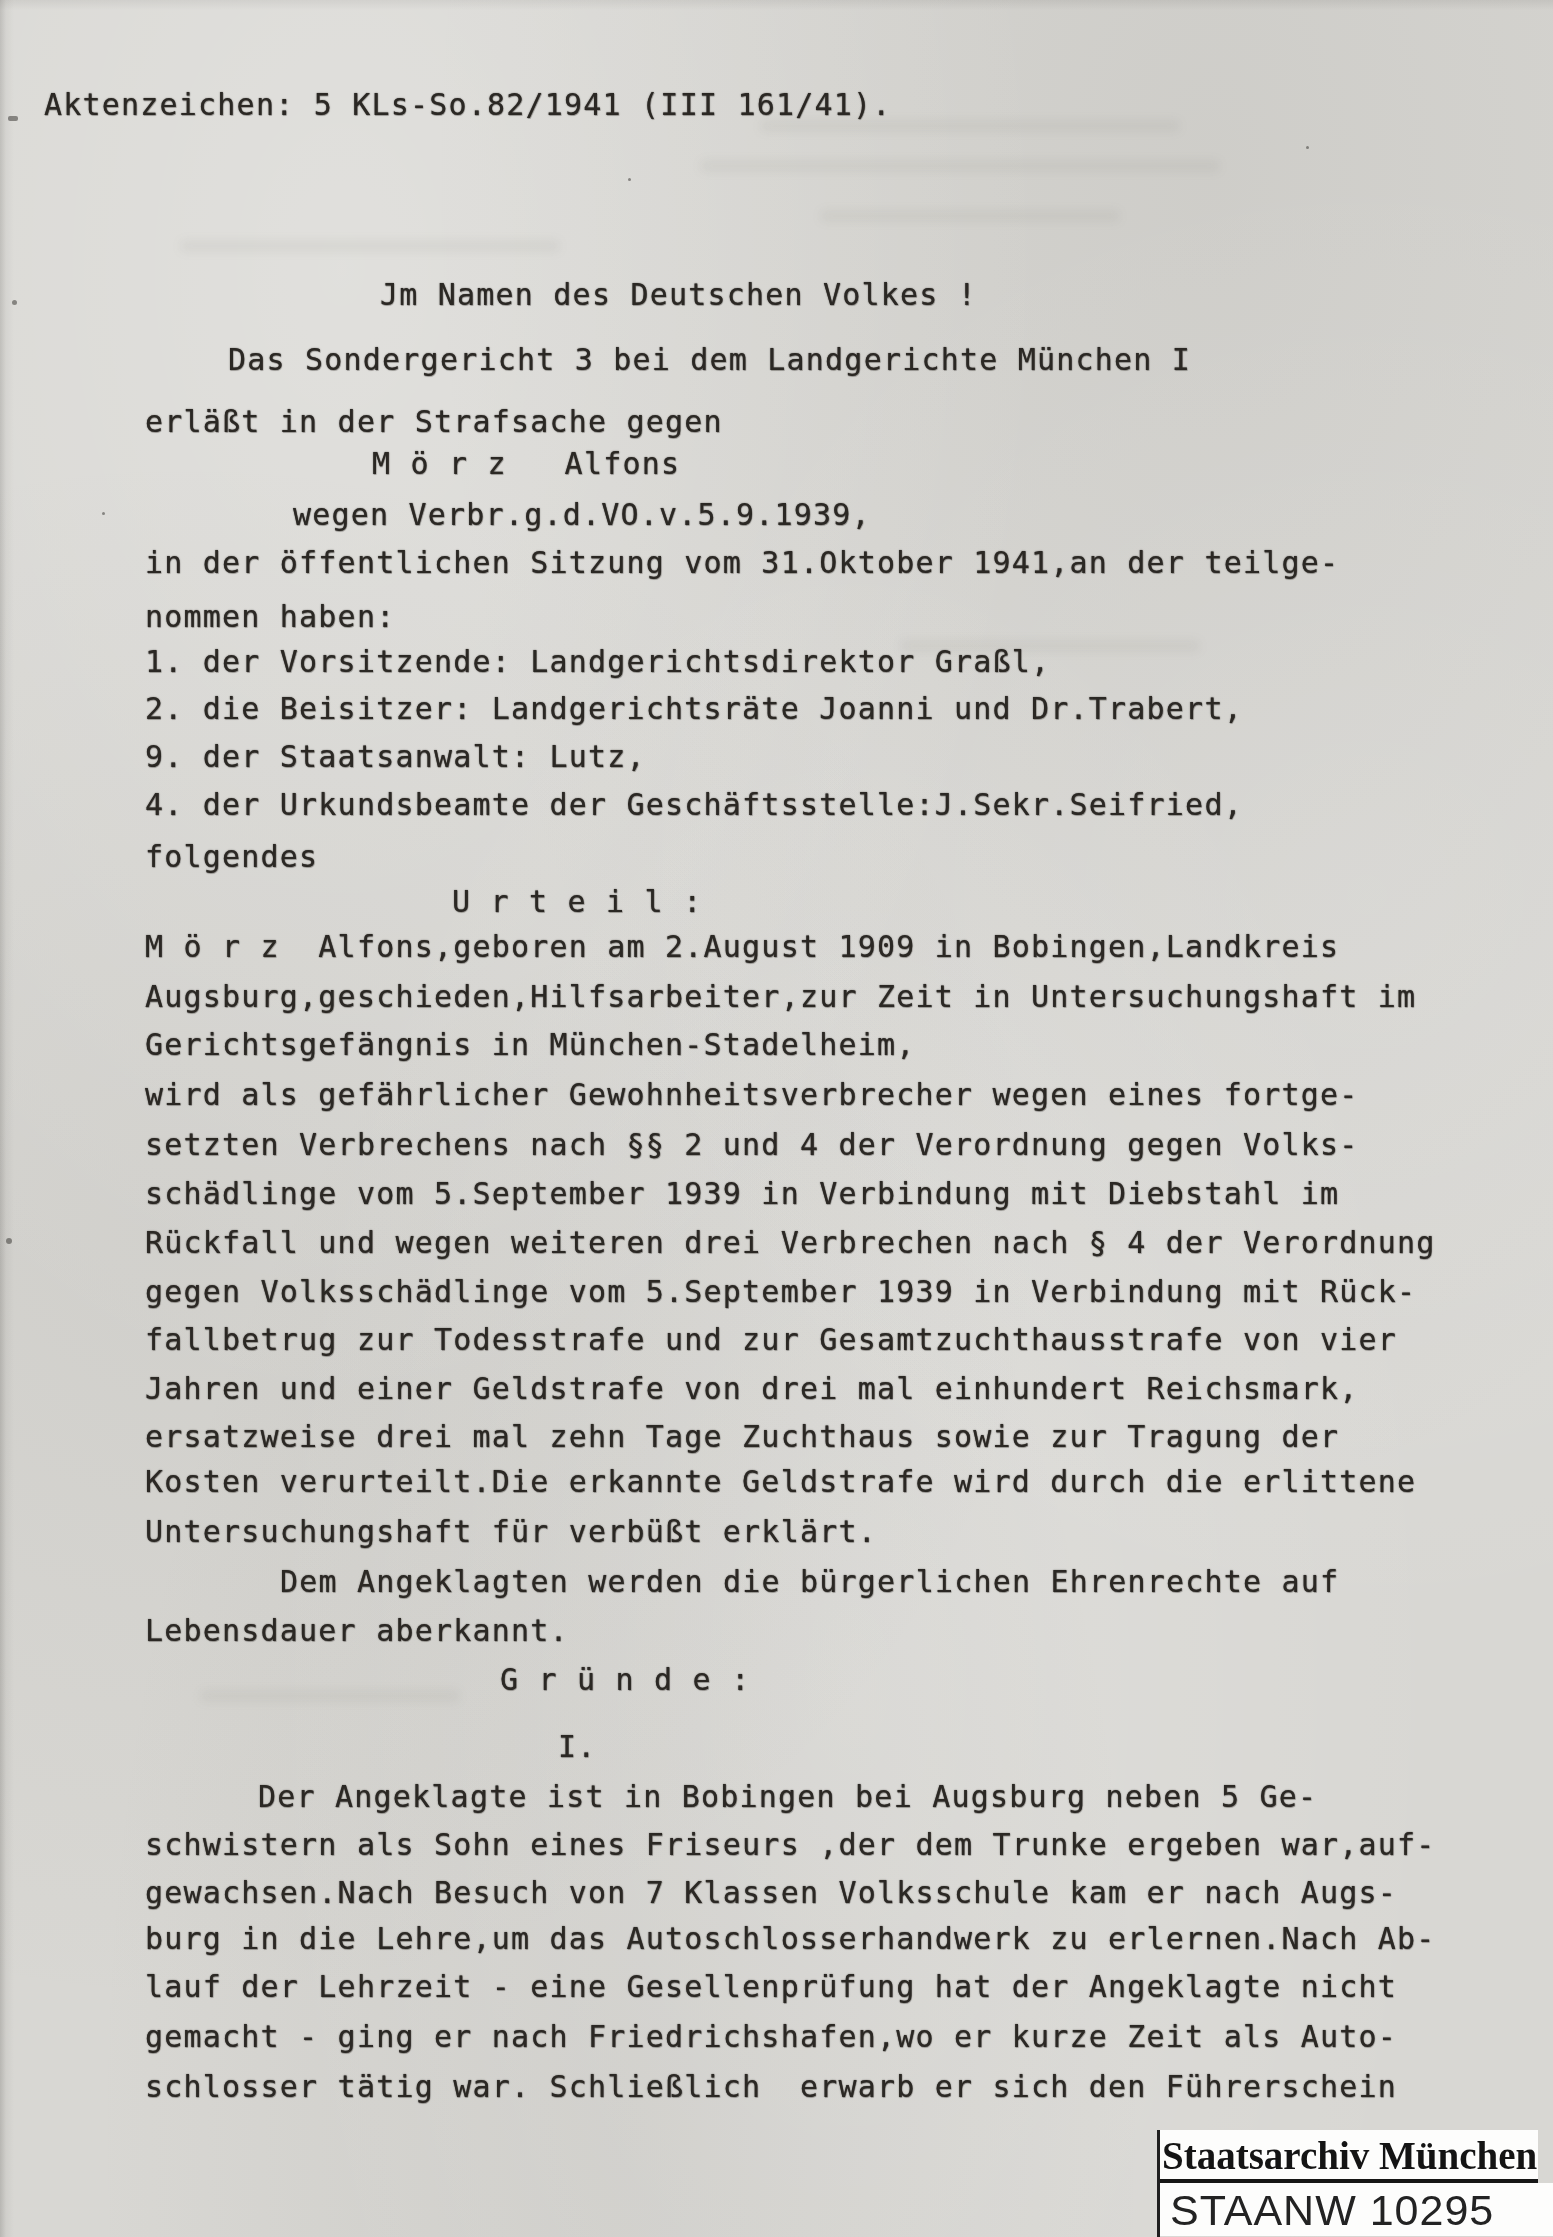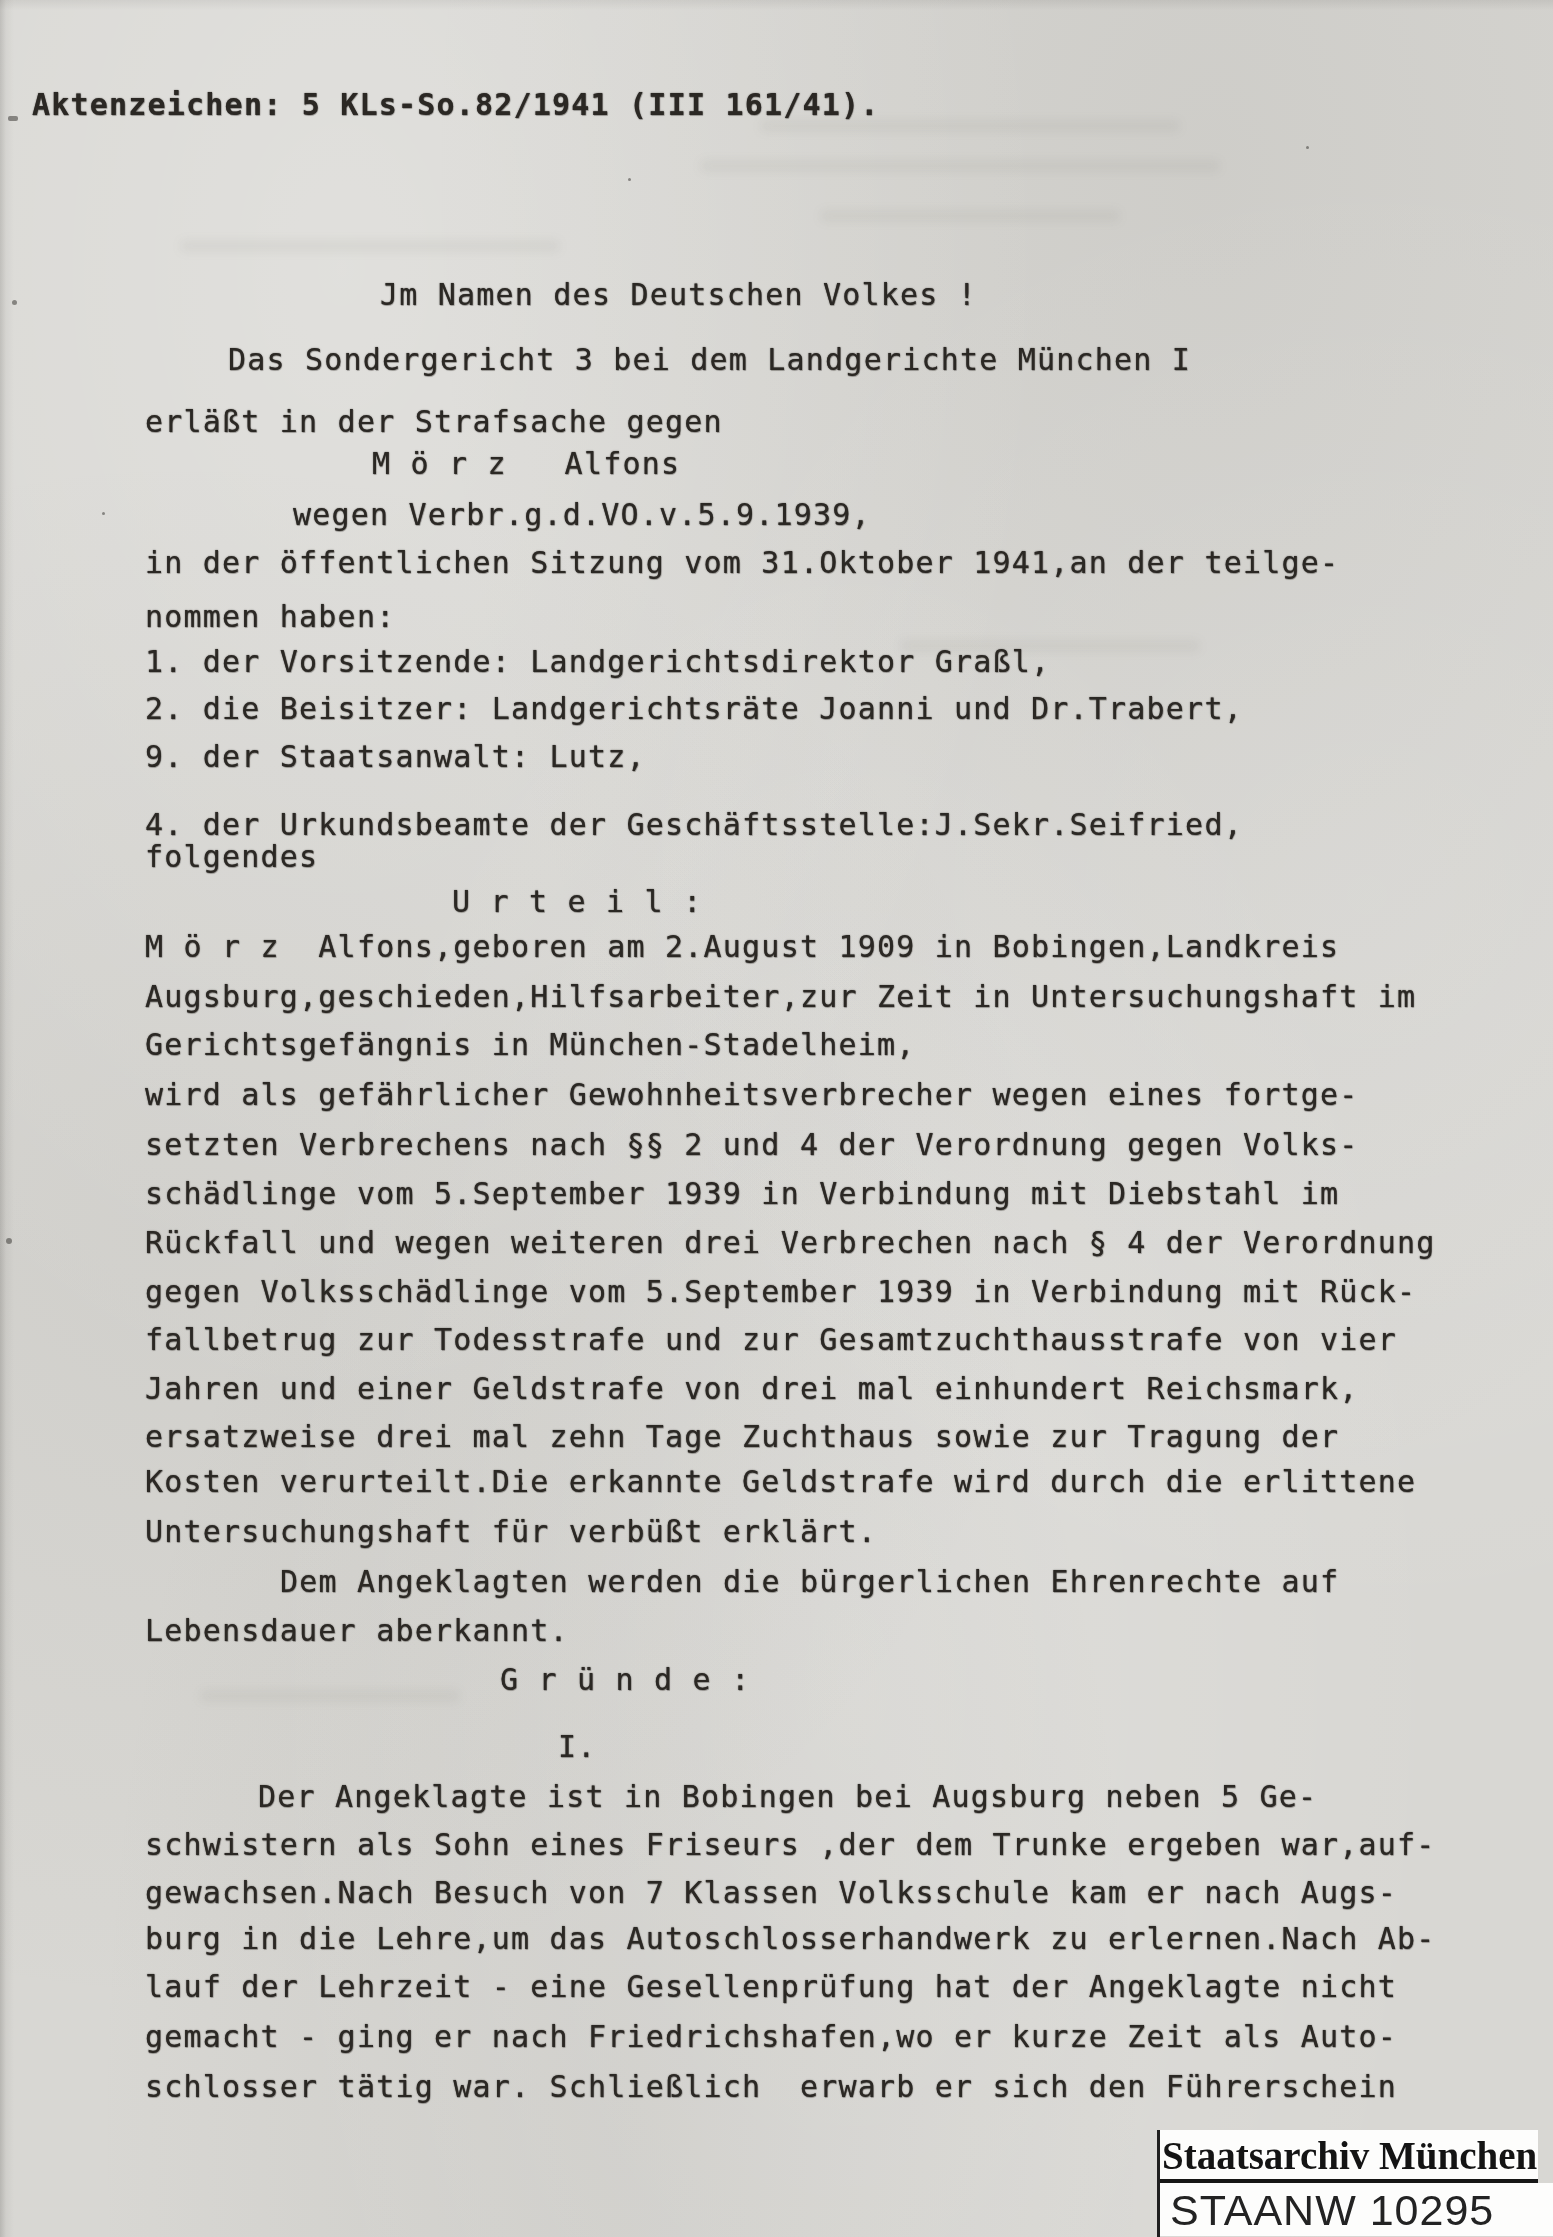--- a/index.html
+++ b/index.html
@@ -78,34 +78,34 @@
   <div class="speck" style="left:520px;top:1482px;width:3px;height:3px;"></div>
   <div class="speck" style="left:1076px;top:1886px;width:3px;height:3px;"></div>
 
   <div class="ghost" style="left:760px;top:120px;width:420px;"></div>
   <div class="ghost" style="left:700px;top:160px;width:520px;"></div>
   <div class="ghost" style="left:820px;top:210px;width:300px;"></div>
   <div class="ghost" style="left:180px;top:240px;width:380px;"></div>
   <div class="ghost" style="left:900px;top:640px;width:300px;"></div>
   <div class="ghost" style="left:200px;top:1690px;width:260px;"></div>
 
-  <div class="tline" style="left:32px;top:88px;font-weight:bold;">Aktenzeichen: 5 KLs-So.82/1941 (III 161/41).</div>
+  <div class="tline" style="left:44px;top:88px;">Aktenzeichen: 5 KLs-So.82/1941 (III 161/41).</div>
 
   <div class="tline" style="left:380px;top:278px;">Jm Namen des Deutschen Volkes !</div>
   <div class="tline" style="left:228px;top:343px;">Das Sondergericht 3 bei dem Landgerichte München I</div>
   <div class="tline" style="left:145px;top:405px;">erläßt in der Strafsache gegen</div>
   <div class="tline" style="left:372px;top:447px;">M ö r z   Alfons</div>
   <div class="tline" style="left:293px;top:498px;">wegen Verbr.g.d.VO.v.5.9.1939,</div>
   <div class="tline" style="left:145px;top:546px;">in der öffentlichen Sitzung vom 31.Oktober 1941,an der teilge-</div>
   <div class="tline" style="left:145px;top:600px;">nommen haben:</div>
 
   <div class="tline" style="left:145px;top:645px;">1. der Vorsitzende: Landgerichtsdirektor Graßl,</div>
   <div class="tline" style="left:145px;top:692px;">2. die Beisitzer: Landgerichtsräte Joanni und Dr.Trabert,</div>
   <div class="tline" style="left:145px;top:740px;">9. der Staatsanwalt: Lutz,</div>
-  <div class="tline" style="left:145px;top:808px;">4. der Urkundsbeamte der Geschäftsstelle:J.Sekr.Seifried,</div>
+  <div class="tline" style="left:145px;top:788px;">4. der Urkundsbeamte der Geschäftsstelle:J.Sekr.Seifried,</div>
   <div class="tline" style="left:145px;top:840px;">folgendes</div>
 
   <div class="tline" style="left:452px;top:885px;">U r t e i l :</div>
 
   <div class="tline" style="left:145px;top:930px;">M ö r z  Alfons,geboren am 2.August 1909 in Bobingen,Landkreis</div>
   <div class="tline" style="left:145px;top:1028px;">Gerichtsgefängnis in München-Stadelheim,</div>
   <div class="tline" style="left:145px;top:980px;">Augsburg,geschieden,Hilfsarbeiter,zur Zeit in Untersuchungshaft im</div>
   <div class="tline" style="left:145px;top:1078px;">wird als gefährlicher Gewohnheitsverbrecher wegen eines fortge-</div>
   <div class="tline" style="left:145px;top:1128px;">setzten Verbrechens nach §§ 2 und 4 der Verordnung gegen Volks-</div>
   <div class="tline" style="left:145px;top:1177px;">schädlinge vom 5.September 1939 in Verbindung mit Diebstahl im</div>

